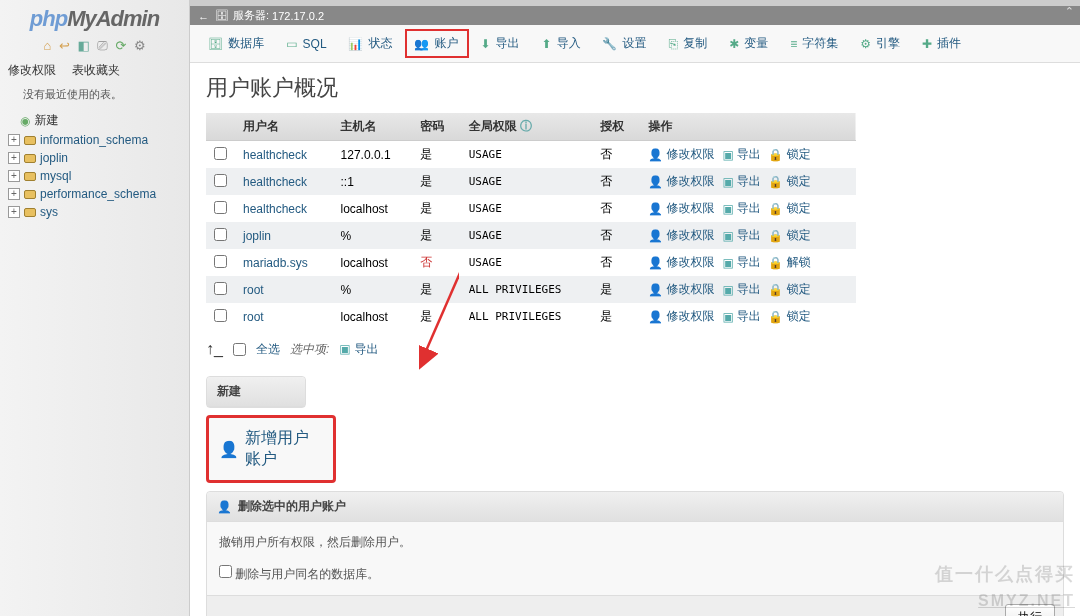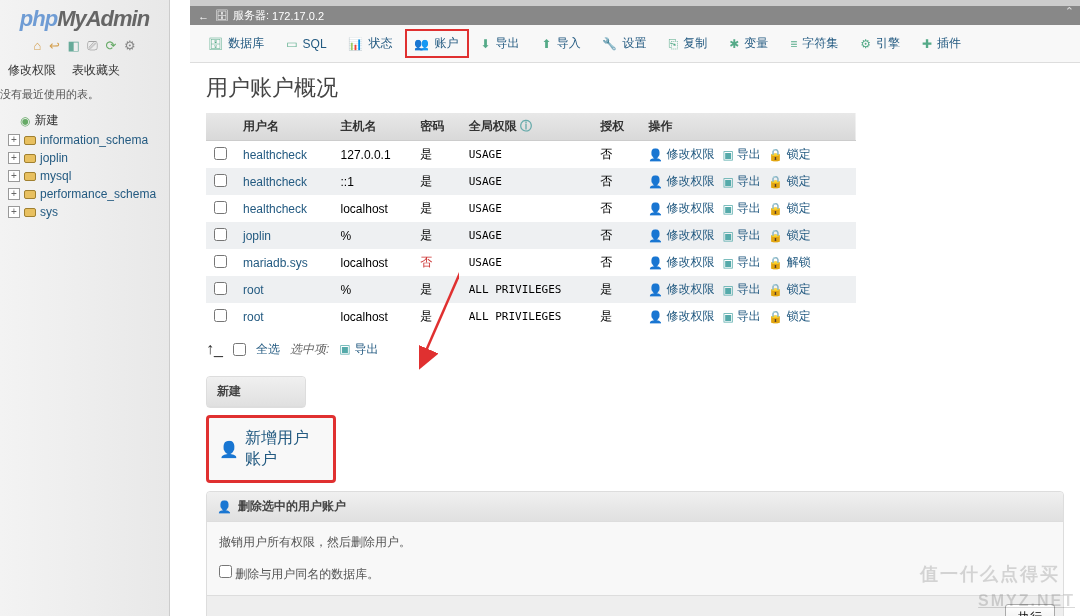--- a/index.html
+++ b/index.html
@@ -1,25 +1,25 @@
 <!DOCTYPE html>
 <html><head>
 <meta charset="utf-8">
 <style>
 * { margin:0; padding:0; box-sizing:border-box; font-family:"Microsoft YaHei",Arial,sans-serif; }
 body { width:1080px; height:616px; background:#fff; overflow:hidden; position:relative; }
-.left { width:170px; height:616px; float:left; background:linear-gradient(to right,#f3f3f3,#e8e8e8); border-right:1px solid #ccc; }
+.left { width:190px; height:616px; float:left; background:linear-gradient(to right,#f3f3f3,#e8e8e8); border-right:1px solid #ccc; }
 .logo { text-align:center; padding:6px 0 2px; }
 .logo-text { font:italic bold 22px Arial; color:#666; letter-spacing:-1px; }
 .logo-text .php { color:#6f9cd4; }
 .logo-icons { text-align:center; padding:4px 0; color:#888; font-size:13px; }
 .logo-icons span { margin:0 2px; cursor:pointer; }
 .nav-tabs { display:flex; font-size:12px; color:#333; }
 .nav-tabs div { padding:4px 8px; }
-.sidebar-msg { font-size:11px; color:#555; padding:4px 0; }
+.sidebar-msg { font-size:11px; color:#555; padding:4px 23px; }
 .tree { font-size:12px; padding:4px 2px; }
 .tree-item { padding:2px 0 2px 6px; display:flex; align-items:center; color:#235a81; }
 .tree-item.new { color:#333; font-weight:normal; padding-left:18px; }
 .tree-icon { display:inline-block; width:12px; height:12px; border:1px solid #999; text-align:center; line-height:10px; font-size:10px; color:#666; margin-right:4px; background:#fff; }
 .tree-db { display:inline-block; width:12px; height:9px; background:#e8c060; border:1px solid #a08030; margin-right:4px; border-radius:2px; }
 .right { margin-left:190px; height:616px; background:#fff; }
 .top-hidden { height:6px; background:#ccc; }
 .srv-bar { background:#888; color:#fff; font-size:11px; padding:2px 8px; display:flex; align-items:center; }
 .srv-bar::before { content:"←"; margin-right:6px; }
 .tabs { display:flex; background:#f8f8f8; border-bottom:1px solid #ddd; padding:4px 8px; gap:2px; }
@@ -41,21 +41,21 @@
 .selall { padding:10px 0; font-size:12px; display:flex; align-items:center; gap:10px; color:#235a81; }
 .arrow-up { font-size:16px; color:#333; }
 .fieldset { border:1px solid #ddd; border-radius:4px; margin:8px 0; background:#f8f8f8; }
 .fs-title { background:linear-gradient(#f0f0f0,#e0e0e0); padding:6px 10px; font-size:12px; font-weight:bold; color:#444; border-bottom:1px solid #ddd; display:flex; align-items:center; gap:6px; border-radius:4px 4px 0 0; }
 .fs-body { padding:12px; font-size:12px; color:#555; }
 .fieldset.hl { border:3px solid #e03030; }
 .add-user { color:#235a81; display:flex; align-items:center; gap:6px; padding:10px; }
 .exec { text-align:right; padding:8px; }
 .exec button { padding:4px 12px; font-size:12px; background:linear-gradient(#fff,#e8e8e8); border:1px solid #aaa; border-radius:3px; cursor:pointer; }
 .arrow-svg { position:absolute; left:419px; top:50px; pointer-events:none; z-index:10; }
-.wm1 { position:absolute; right:20px; bottom:30px; font:bold 18px sans-serif; color:rgba(0,0,0,0.15); letter-spacing:2px; }
+.wm1 { position:absolute; right:5px; bottom:30px; font:bold 18px sans-serif; color:rgba(0,0,0,0.15); letter-spacing:2px; }
 .wm2 { position:absolute; right:5px; bottom:6px; font:bold 16px sans-serif; color:rgba(0,0,0,0.15); letter-spacing:2px;text-decoration:underline; }
 .window-close { position:absolute; right:6px; top:5px; color:#ddd; font-size:11px; }
 </style>
 </head>
 <body>
 
 <div class="left">
   <div class="logo">
     <span class="logo-text"><span class="php">php</span><span>MyAdmin</span></span>
   </div>

